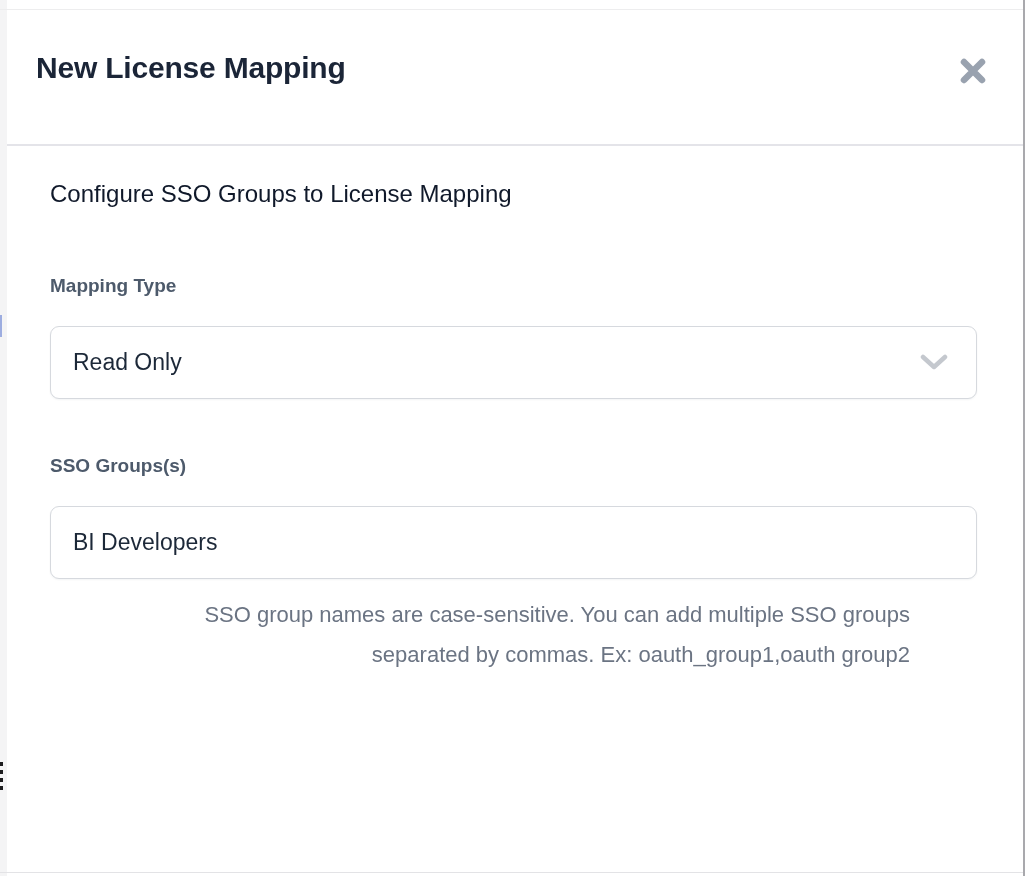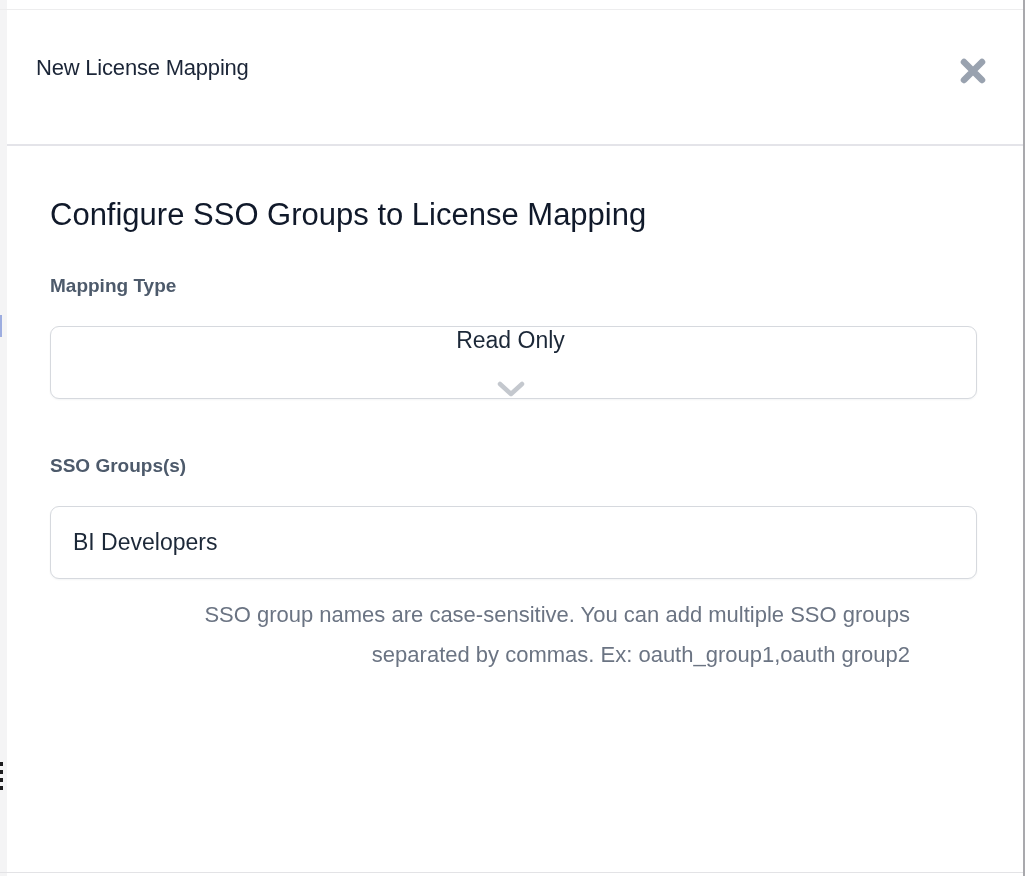--- a/index.html
+++ b/index.html
@@ -37,60 +37,58 @@
     background: #e3e3e6;
   }
 
   
   .modal {
     position: absolute; left: 7px; top: 10px; width: 1016px; height: 862px;
     background: #ffffff;
   }
   .modal-title {
     position: absolute; left: 29px; top: 38px;
-    font-size: 22px; font-weight: normal; line-height: 40px;
+    font-size: 30px; font-weight: bold; line-height: 40px;
     color: #1b2537; letter-spacing: -0.2px;
   }
   .close-btn {
     position: absolute; right: 33px; top: 44px;
     width: 34px; height: 34px;
     background: none; border: none; cursor: pointer;
     color: #99a2af; padding: 0;
     display: flex; align-items: center; justify-content: center;
   }
   .divider {
     position: absolute; left: 0; top: 134px; right: 0; height: 2px;
     background: #e4e4e9;
   }
 
   .subtitle {
     position: absolute; left: 43px; top: 168px;
-    font-size: 31px; line-height: 32px; font-weight: normal;
+    font-size: 24px; line-height: 32px; font-weight: normal;
     color: #10192a;
-    margin-top: 21px;
   }
 
   .field-label {
     position: absolute; left: 43px;
     font-size: 19px; font-weight: bold; line-height: 26px;
     color: #4d5a6b;
   }
   .label-license { top: 263px; }
   .label-sso { top: 443px; }
 
   .select-box {
     position: absolute; left: 43px; top: 316px;
     width: 927px; height: 73px;
     background: #ffffff;
     border: 1px solid #d6d9de; border-radius: 9px;
     box-shadow: 0 1px 2px rgba(20, 30, 50, 0.05);
     display: flex; align-items: center; justify-content: space-between;
     padding: 0 28px 0 22px;
     cursor: pointer;
-    flex-direction: column;
   }
   .select-value {
     font-size: 23px; color: #1c2838;
   }
   .chevron { color: #c4c8ce; display: block; }
 
   .text-input {
     position: absolute; left: 43px; top: 496px;
     width: 927px; height: 73px;
     background: #ffffff;

